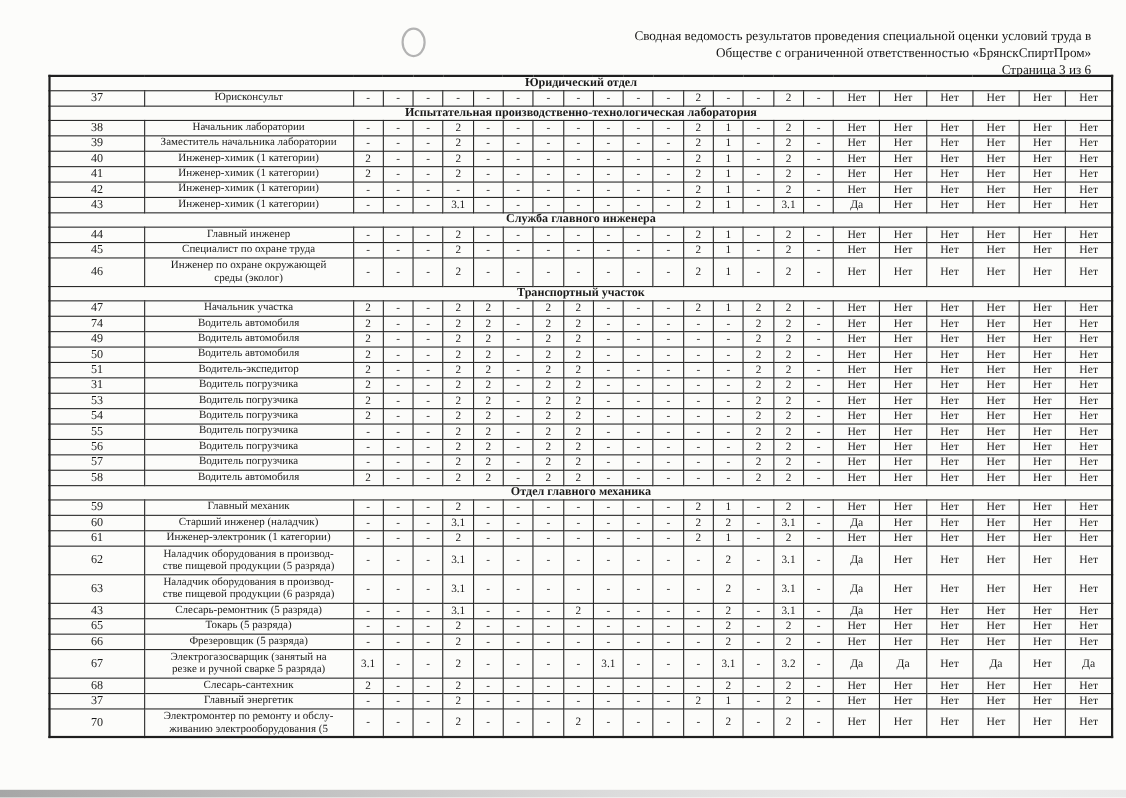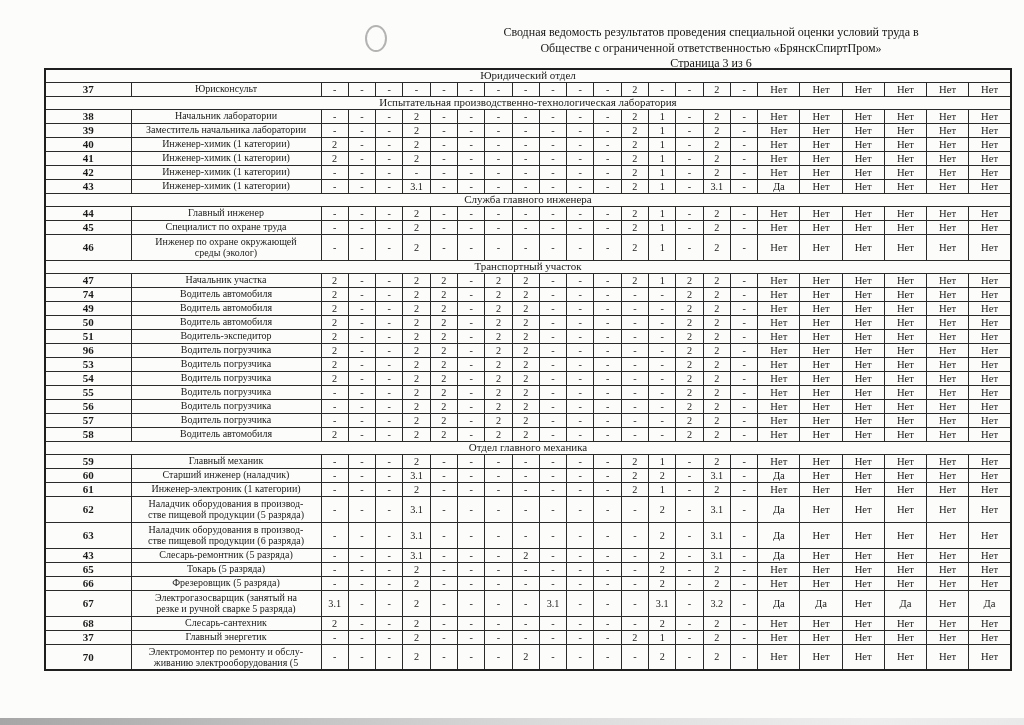--- a/index.html
+++ b/index.html
@@ -5,40 +5,40 @@
   html,body{margin:0;padding:0;}
   body{
     width:1024px;height:725px;position:relative;overflow:hidden;
     background:#fcfcfa;color:#1b1b1b;
     font-family:"Liberation Serif", serif;
   }
   .doc-header{
     position:absolute;top:25px;left:430px;width:562px;
     text-align:right;font-size:12px;line-height:1.3;color:#151515;
   }
-  .doc-header .line{white-space:nowrap;text-align:center;}
+  .doc-header .line{white-space:nowrap;}
   .hole-punch{
     position:absolute;left:365px;top:25px;width:18px;height:23px;
     border:2px solid #b3b3b3;border-radius:50%;
     background:#fcfcfa;z-index:5;
   }
   .sout-table{
     position:absolute;left:44px;top:68px;width:966px;
     border-collapse:collapse;table-layout:fixed;
     border:2px solid #1f1f1f;
   }
   .sout-table td{
     border:1px solid #2a2a2a;text-align:center;vertical-align:middle;
     padding:0;overflow:hidden;
   }
   tr.section-row{height:13px;}
   tr.data-row{height:14px;}
   tr.data-row.tall{height:26px;}
-  .section-cell{font-weight:normal;font-size:11px;line-height:1;}
-  .num-cell{font-size:11px;font-weight:bold;}
+  .section-cell{font-weight:bold;font-size:11px;line-height:1;}
+  .num-cell{font-size:11px;}
   .name-cell{font-size:10px;line-height:1.12;white-space:pre-line;padding:0 2px;}
   .val-cell{font-size:10.2px;}
   .ben-cell{font-size:10.6px;}
   .scan-bottom{
     position:absolute;left:0;right:0;bottom:0;height:7px;
     background:linear-gradient(90deg,#a6a6a6 0%,#bfbfbf 25%,#dcdcdc 55%,#eeeeee 85%,#e9e9e9 100%);
   }
 </style>
 </head>
 <body>
@@ -476,21 +476,21 @@
         <td class="val-cell">2</td>
         <td class="val-cell">-</td>
         <td class="ben-cell">Нет</td>
         <td class="ben-cell">Нет</td>
         <td class="ben-cell">Нет</td>
         <td class="ben-cell">Нет</td>
         <td class="ben-cell">Нет</td>
         <td class="ben-cell">Нет</td>
       </tr>
       <tr class="data-row">
-        <td class="num-cell">96</td>
+        <td class="num-cell">31</td>
         <td class="name-cell">Водитель погрузчика</td>
         <td class="val-cell">2</td>
         <td class="val-cell">-</td>
         <td class="val-cell">-</td>
         <td class="val-cell">2</td>
         <td class="val-cell">2</td>
         <td class="val-cell">-</td>
         <td class="val-cell">2</td>
         <td class="val-cell">2</td>
         <td class="val-cell">-</td>

